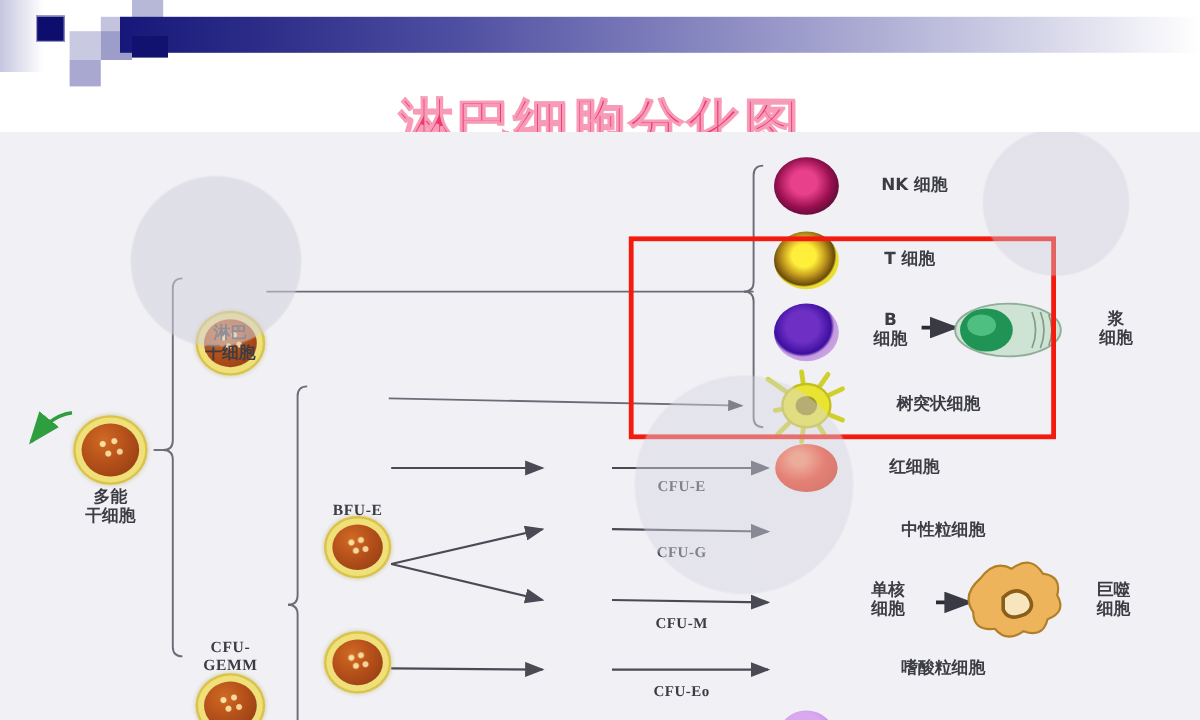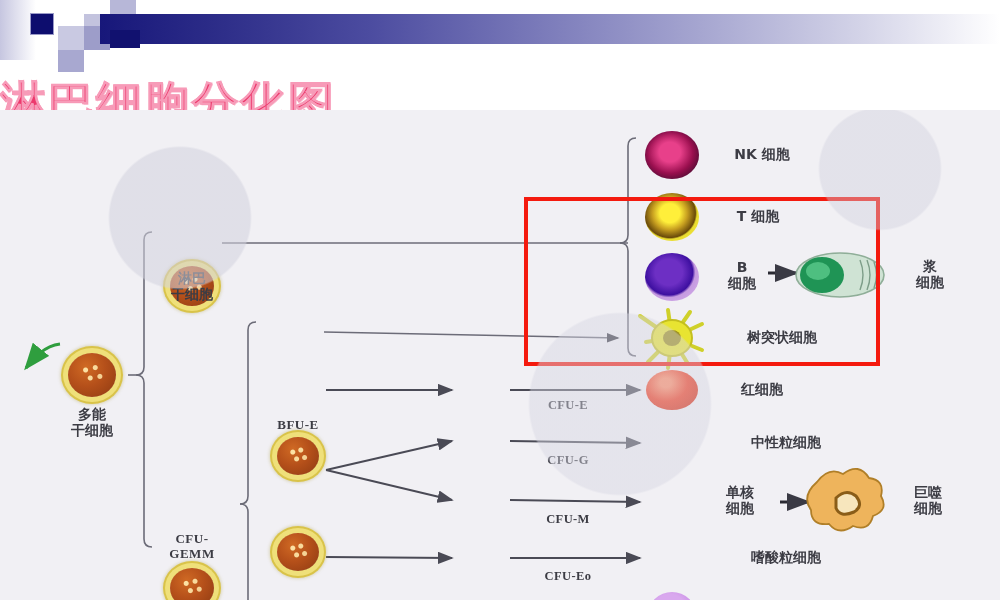--- a/index.html
+++ b/index.html
@@ -26,21 +26,21 @@
   .sq-c{left:58px; top:0px;  width:26px;height:26px;background:#ffffff;}
   .sq-d{left:84px; top:14px; width:26px;height:26px;background:#c3c3de;}
   .sq-e{left:110px;top:0px;  width:26px;height:30px;background:#b7b7d8;}
   .sq-f{left:58px; top:26px; width:26px;height:24px;background:#c9c9e2;}
   .sq-g{left:84px; top:26px; width:26px;height:24px;background:#9d9dc9;}
   .sq-h{left:110px;top:30px; width:30px;height:18px;background:#11116f;}
   .sq-i{left:58px; top:50px; width:26px;height:22px;background:#a8a8d0;}
 
   #slide-title{
     position:absolute;left:0;top:42px;width:1000px;height:60px;
-    text-align:left;line-height:60px;
+    text-align:center;line-height:60px;
     font-size:46px;font-weight:bold;letter-spacing:2px;
     color:#ec3a6d;
     -webkit-text-stroke:1px #f79bb8;
     text-shadow:1px 1px 0 #f9b7cb;
     font-family:"DejaVu Sans","Liberation Sans",sans-serif;
     white-space:nowrap;
   }
 
   
   #diagram{

